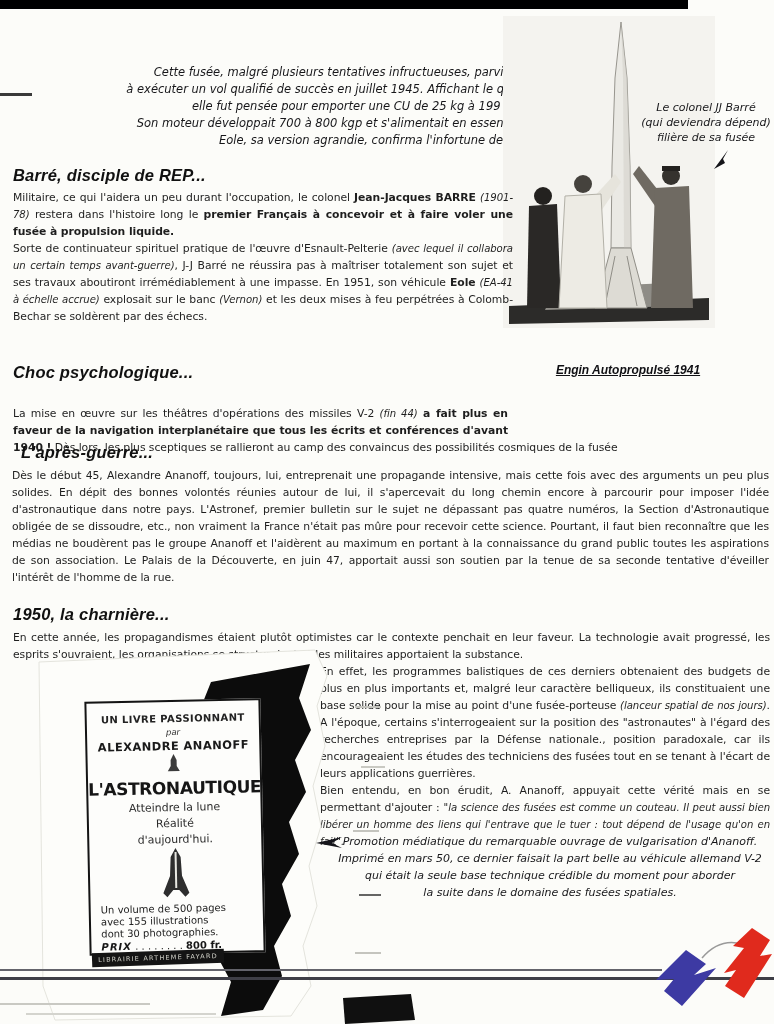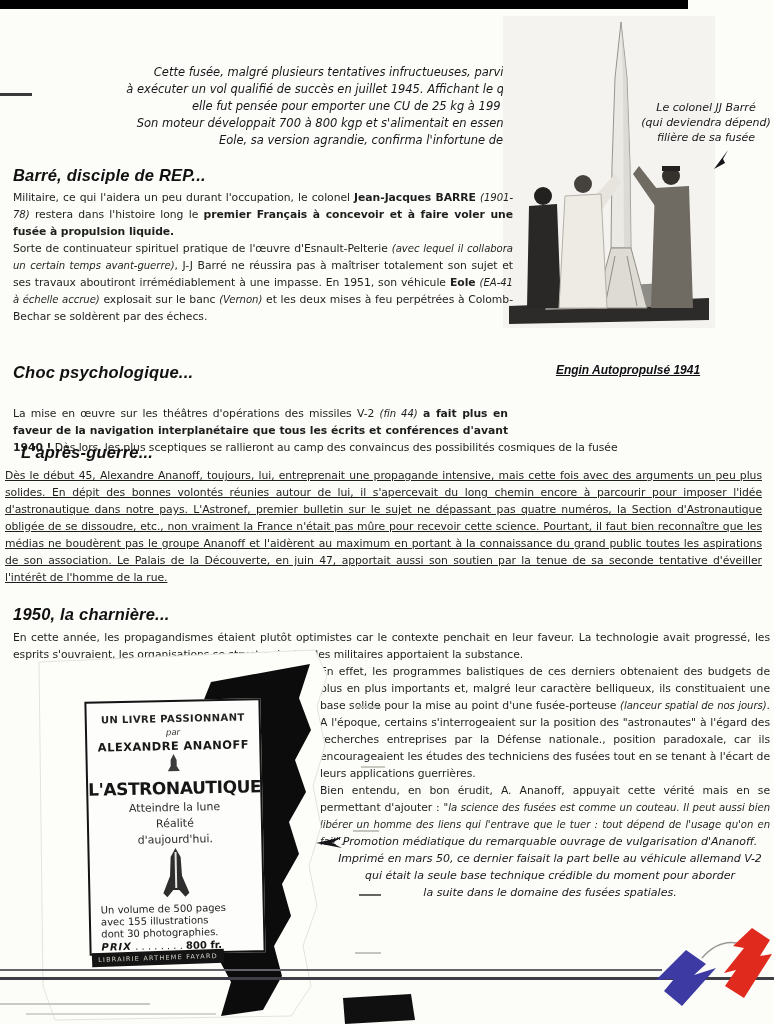--- a/index.html
+++ b/index.html
@@ -110,21 +110,21 @@
     <p><span class="seg-n">Militaire, ce qui l'aidera un peu durant l'occupation, le colonel </span><span class="seg-b">Jean-Jacques BARRE</span><span class="seg-n"> </span><span class="seg-i">(1901-78)</span><span class="seg-n"> restera dans l'histoire long le </span><span class="seg-b">premier Français à concevoir et à faire voler une fusée à propulsion liquide.</span></p>
     <p><span class="seg-n">Sorte de continuateur spirituel pratique de l'œuvre d'Esnault-Pelterie </span><span class="seg-i">(avec lequel il collabora un certain temps avant-guerre)</span><span class="seg-n">, J-J Barré ne réussira pas à maîtriser totalement son sujet et ses travaux aboutiront irrémédiablement à une impasse. En 1951, son véhicule </span><span class="seg-b">Eole</span><span class="seg-n"> </span><span class="seg-i">(EA-41 à échelle accrue)</span><span class="seg-n"> explosait sur le banc </span><span class="seg-i">(Vernon)</span><span class="seg-n"> et les deux mises à feu perpétrées à Colomb-Bechar se soldèrent par des échecs.</span></p>
   </div>
 
   <div class="abs heading" style="left:13px;top:363px;">Choc psychologique...</div>
   <div class="abs body-text" style="left:13px;top:405px;width:757px;">
     <p><span class="float-spacer"></span><span class="seg-n">La mise en œuvre sur les théâtres d'opérations des missiles V-2 </span><span class="seg-i">(fin 44)</span><span class="seg-n"> </span><span class="seg-b">a fait plus en faveur de la navigation interplanétaire que tous les écrits et conférences d'avant 1940 !</span><span class="seg-n"> Dès lors, les plus sceptiques se rallieront au camp des convaincus des possibilités cosmiques de la fusée</span></p>
   </div>
 
   <div class="abs heading" style="left:21px;top:443px;">L'après-guerre...</div>
-  <div class="abs body-text" style="left:5px;top:467px;width:757px;text-decoration:underline;">
+  <div class="abs body-text" style="left:12px;top:467px;width:757px;">
     <p><span class="seg-n">Dès le début 45, Alexandre Ananoff, toujours, lui, entreprenait une propagande intensive, mais cette fois avec des arguments un peu plus solides. En dépit des bonnes volontés réunies autour de lui, il s'apercevait du long chemin encore à parcourir pour imposer l'idée d'astronautique dans notre pays. L'Astronef, premier bulletin sur le sujet ne dépassant pas quatre numéros, la Section d'Astronautique obligée de se dissoudre, etc., non vraiment la France n'était pas  mûre pour recevoir cette science. Pourtant, il faut bien reconnaître que  les médias ne boudèrent pas le groupe Ananoff et l'aidèrent au maximum en portant à la connaissance du grand public toutes les aspirations de son association. Le Palais de la Découverte, en juin 47, apportait aussi son soutien par la tenue de sa seconde tentative d'éveiller l'intérêt de l'homme de la rue.</span></p>
   </div>
 
   <div class="abs heading" style="left:13px;top:605px;">1950, la charnière...</div>
   <div class="abs body-text" style="left:13px;top:629px;width:757px;">
     <p><span class="seg-n">En cette année, les propagandismes étaient plutôt optimistes car le contexte penchait en leur faveur. La technologie avait progressé, les esprits s'ouvraient, les organisations se structuraient et les militaires apportaient la substance.</span></p>
   </div>
   <div class="abs body-text" style="left:320px;top:663px;width:450px;">
     <p><span class="seg-n">En effet, les programmes balistiques de ces derniers obtenaient des budgets de plus en plus importants et, malgré leur caractère belliqueux, ils constituaient une base solide pour la mise au point d'une fusée-porteuse </span><span class="seg-i">(lanceur spatial de nos jours)</span><span class="seg-n">. A l'époque, certains s'interrogeaient sur la position des "astronautes" à l'égard des recherches entreprises par la Défense nationale., position paradoxale, car ils encourageaient les études des techniciens des fusées tout en se tenant à l'écart de leurs applications guerrières.</span></p>
     <p><span class="seg-n">Bien entendu, en bon érudit, A. Ananoff, appuyait cette vérité mais en se permettant d'ajouter : </span><span class="seg-i">"la science des fusées est comme un couteau. Il peut aussi bien libérer un homme des liens qui l'entrave que le tuer : tout dépend de l'usage qu'on en fait".</span></p>

